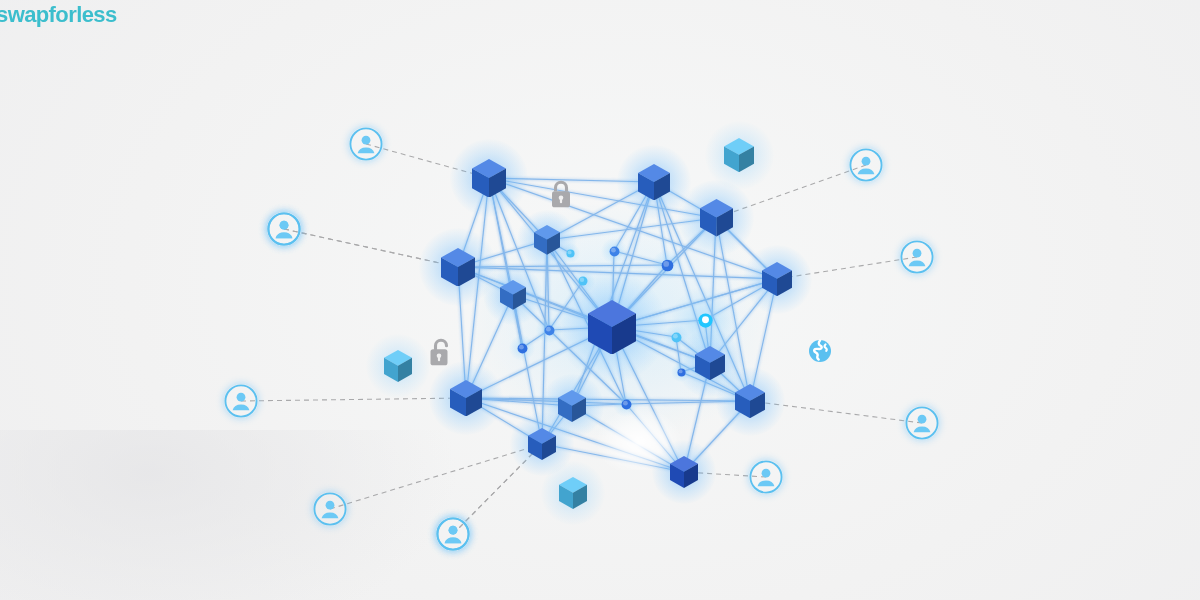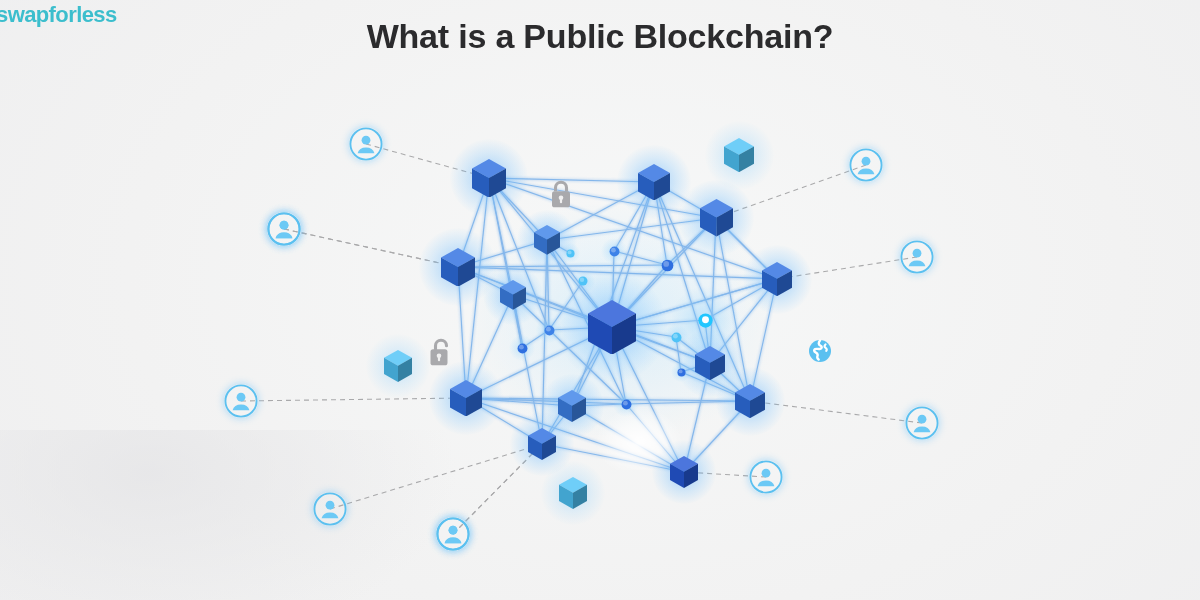--- a/index.html
+++ b/index.html
@@ -96,21 +96,20 @@
 </style>
 </head>
 <body>
 
 <div id="page">
 
   <div id="bg-shade"></div>
 
   <div id="logo">swapforless</div>
 
-  <div id="title">What is a Public Blockchain?</div>
 
   <div id="centerhaze"></div>
 
   <div id="stage">
     <svg id="link-layer" width="1200" height="600" viewBox="0 0 1200 600" xmlns="http://www.w3.org/2000/svg">
       <defs>
         <filter id="lineGlow" x="-25%" y="-25%" width="150%" height="150%">
           <feGaussianBlur stdDeviation="1.6" result="b"></feGaussianBlur>
           <feMerge>
               <feMergeNode in="b"></feMergeNode>

